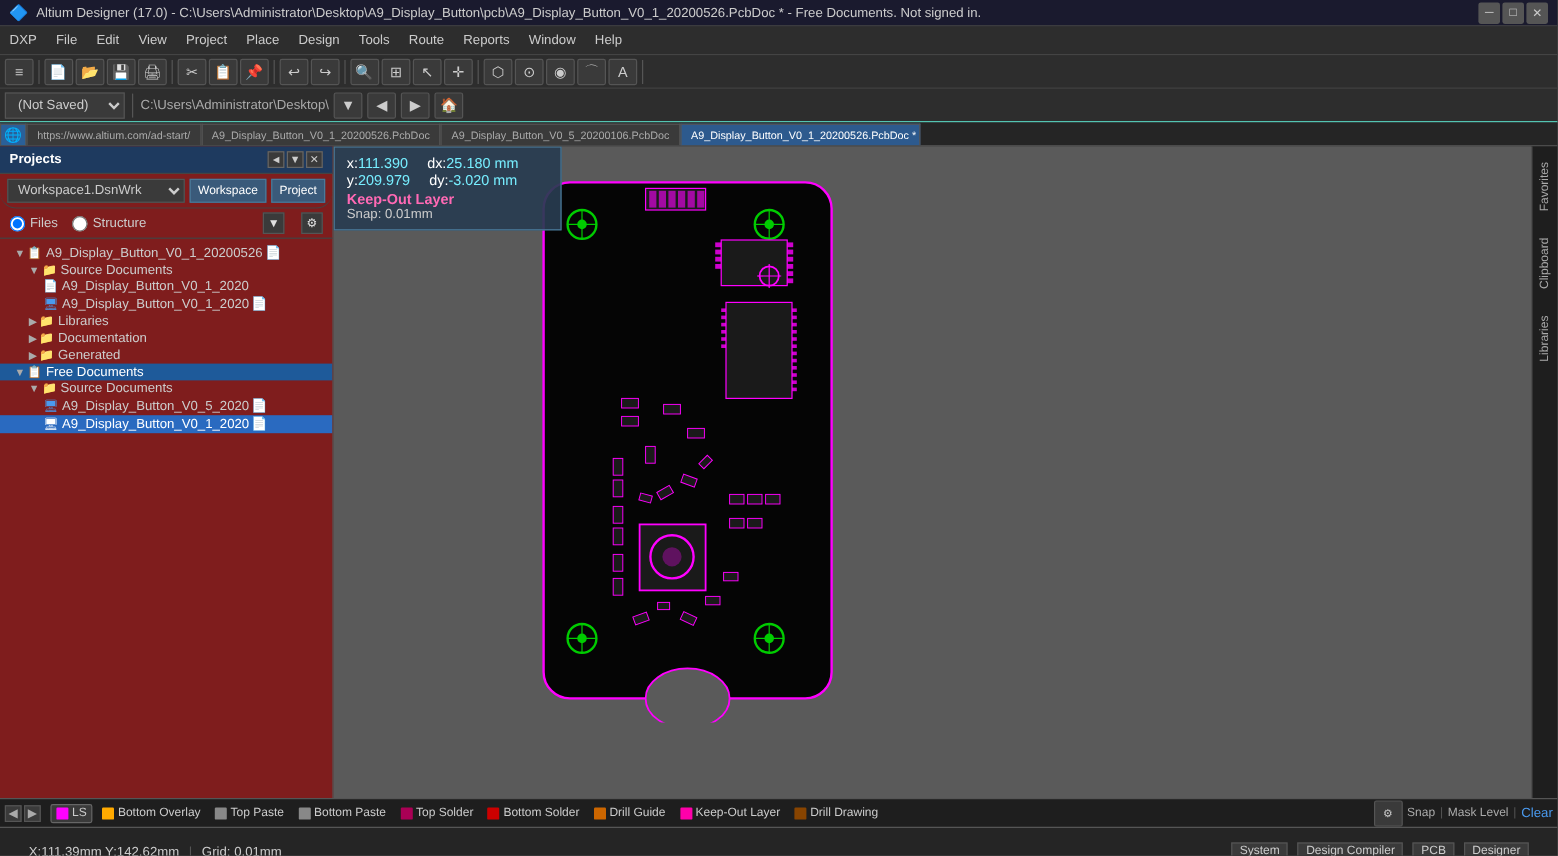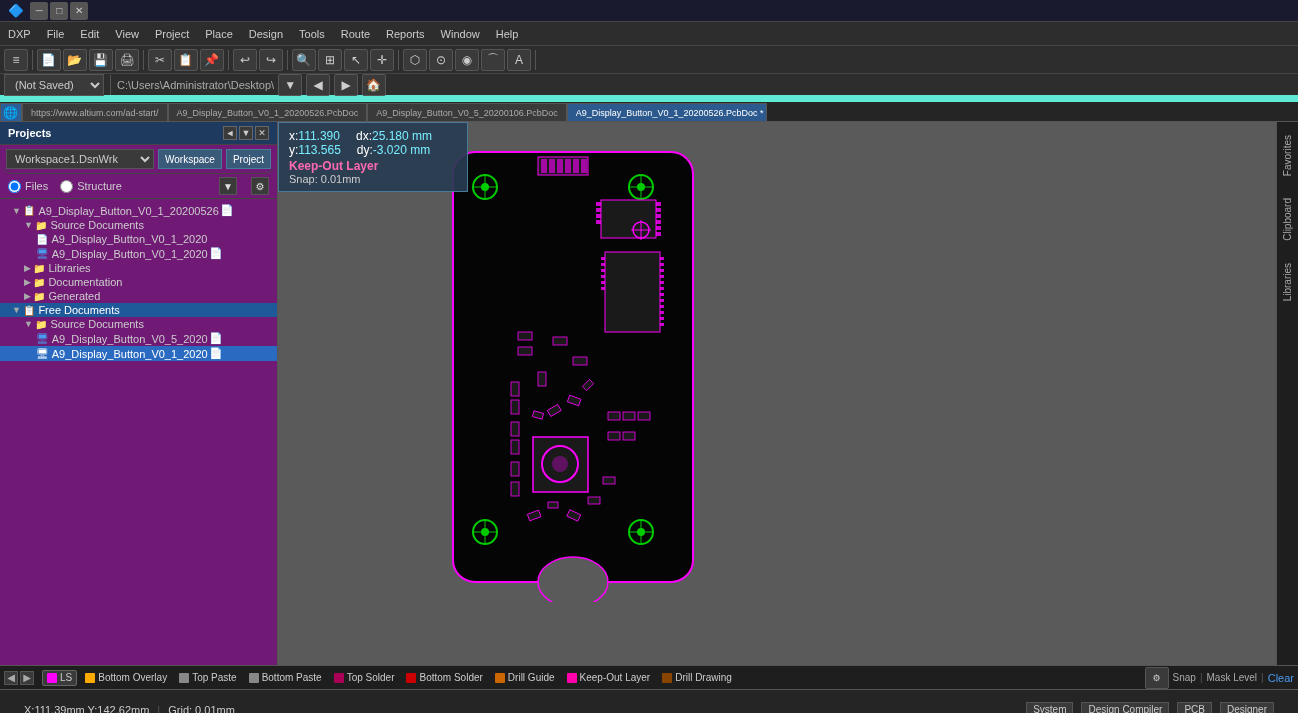--- a/index.html
+++ b/index.html
@@ -89,21 +89,21 @@
 
     
     #main-layout {
       display: flex;
       height: calc(713px - 22px - 24px - 28px - 20px - 24px - 24px);
     }
 
     
     #left-panel {
       width: 278px;
-      background: #701a75;
+      background: #7f1d1d;
       border-right: 1px solid #555;
       display: flex;
       flex-direction: column;
     }
     #panel-header {
       background: #1e3a5f;
       padding: 4px 8px;
       display: flex;
       align-items: center;
       justify-content: space-between;
@@ -278,34 +278,35 @@
       top: 25px;
       left: 155px;
       pointer-events: none;
     }
 
     #toolbar2 {
       height: 28px;
       background: #2d2d2d;
       display: flex;
       align-items: center;
-      border-bottom: 7px solid #5eead4;
+      border-bottom: 1px solid #5eead4;
       padding: 2px 4px;
       gap: 2px;
     }
     .saved-dropdown {
       height: 22px; background: #3a3a3a; border: 1px solid #555; color: #ccc;
       font-size: 11px; padding: 0 6px; min-width: 100px;
     }
   </style>
 </head>
 <body>
 
 <div id="titlebar">
   <span class="title-icon">🔷</span>
+  <span class="title-text">Altium Designer (17.0) - C:\Users\Administrator\Desktop\A9_Display_Button\pcb\A9_Display_Button_V0_1_20200526.PcbDoc * - Free Documents. Not signed in.</span>
   <div class="win-buttons">
     <button class="win-btn">─</button>
     <button class="win-btn">□</button>
     <button class="win-btn close">✕</button>
   </div>
 </div>
 
 <div id="menubar">
 <div class="menu-item">DXP</div>
     <div class="menu-item">File</div>
@@ -467,21 +468,21 @@
   </div>
 
   <div id="canvas-area">
 
     <div id="coord-tooltip">
       <div style="display:flex; gap:16px;">
         <span>x:<span style="color:#7ef;">111.390</span></span>
         <span>dx:<span style="color:#7ef;">25.180 mm</span></span>
       </div>
       <div style="display:flex; gap:16px;">
-        <span>y:<span style="color:#7ef;">113.565</span></span>
+        <span>y:<span style="color:#7ef;">209.979</span></span>
         <span>dy:<span style="color:#7ef;">-3.020  mm</span></span>
       </div>
       <div class="layer-name">Keep-Out Layer</div>
       <div class="snap-info">Snap: 0.01mm</div>
     </div>
 
     <svg id="pcb-svg" width="300" height="460" style="position:absolute; top:20px; left:145px;">
 
       <rect x="30" y="10" width="240" height="430" rx="22" ry="22" fill="#050505" stroke="#ff00ff" stroke-width="2"></rect>
 

